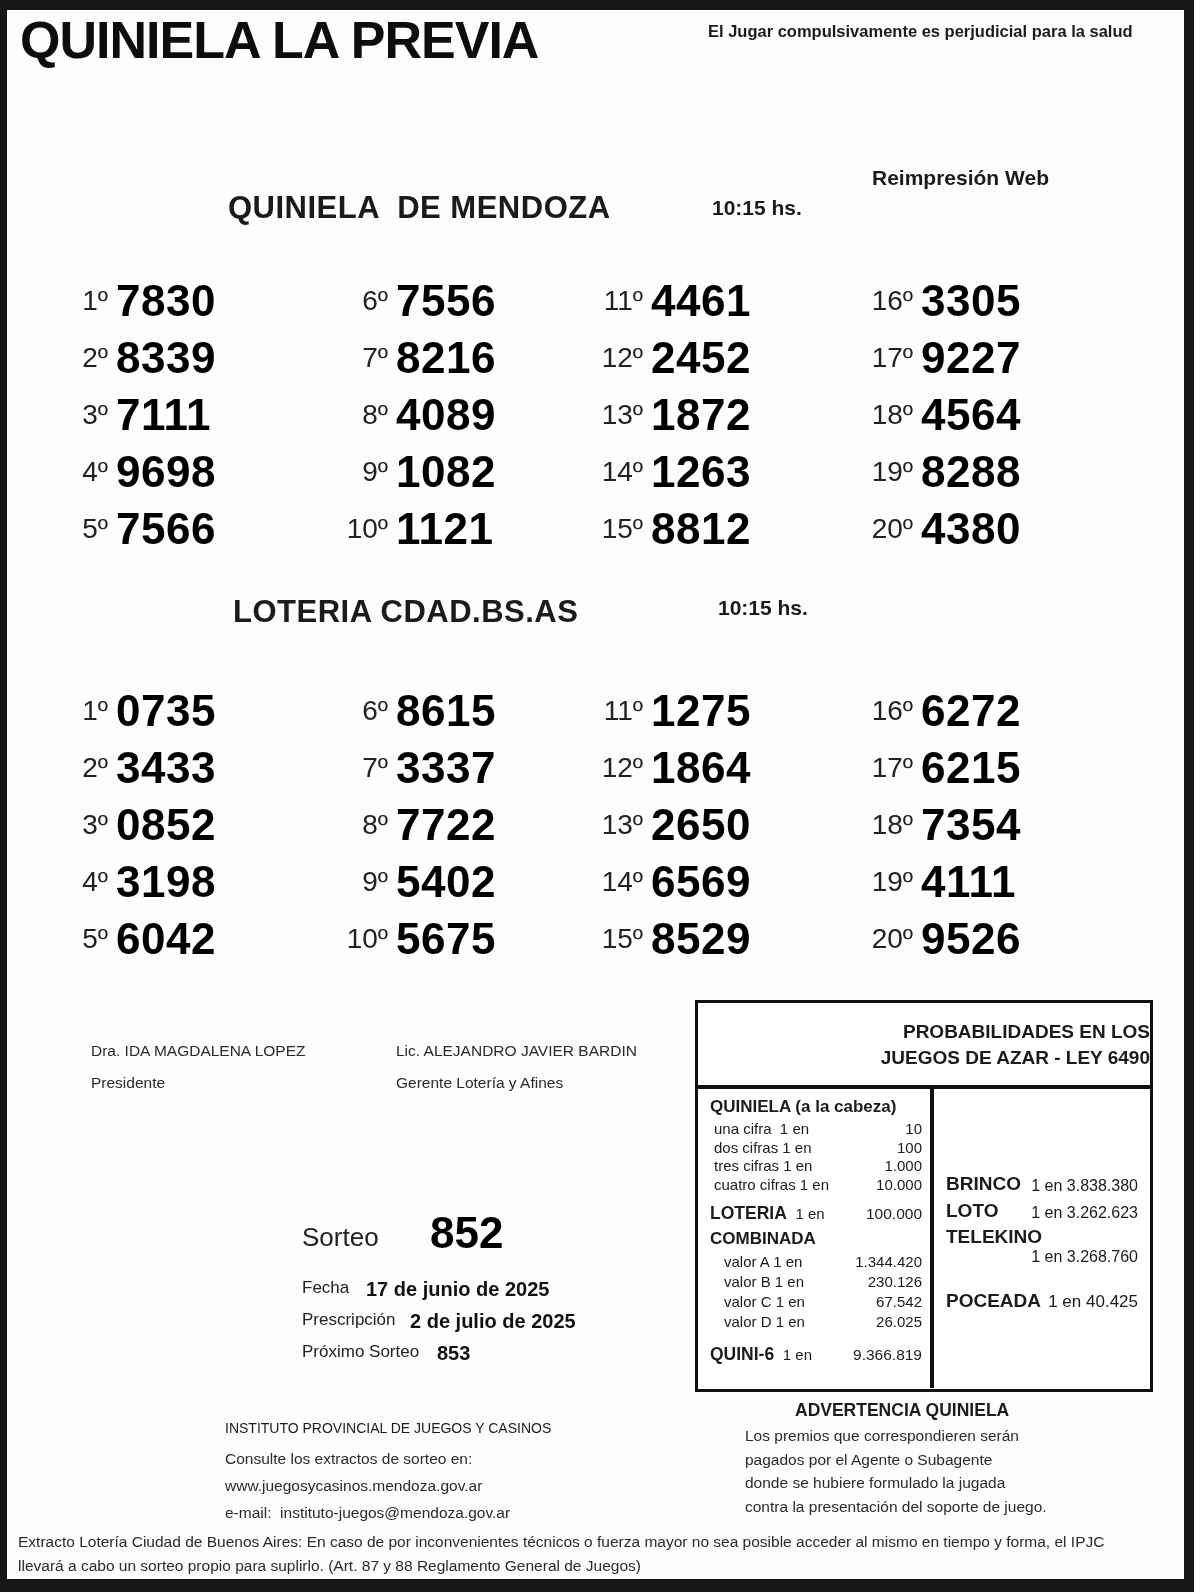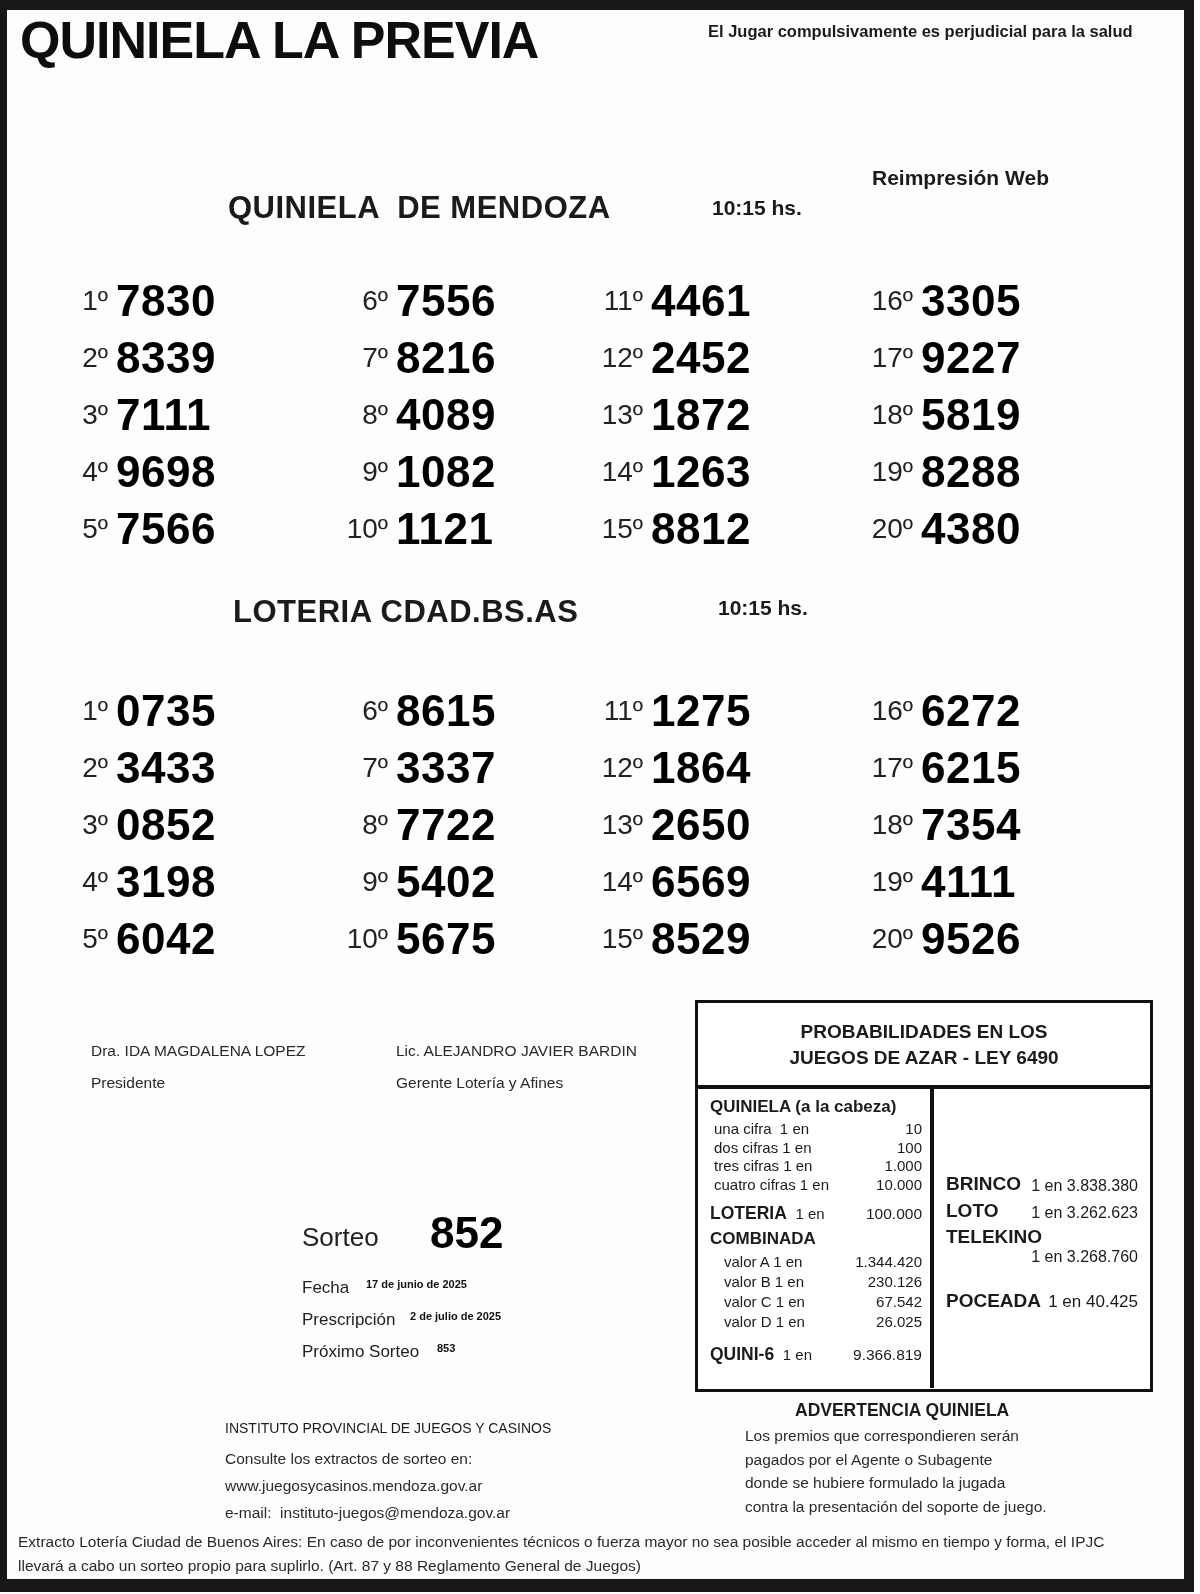--- a/index.html
+++ b/index.html
@@ -28,29 +28,29 @@
   .rcol { position:absolute; top:0; }
   .rcell { height:57px; display:flex; align-items:center; }
   .rpos { display:inline-block; width:48px; text-align:right; font-size:28px; color:#222; }
   .rnum { margin-left:8px; font-size:44px; font-weight:700; letter-spacing:.5px; color:#000; }
 
   .official-name, .official-role { font-size:15.5px; color:#2a2a2a;margin-left:16px; }
 
   .sorteo-label { font-size:26px; color:#222; }
   .sorteo-number { font-size:44px; font-weight:700; color:#000; }
   .info-label { font-size:17px; color:#222; }
-  .info-value { font-size:11px; font-weight:700; color:#111; }
+  .info-value { font-size:20px; font-weight:700; color:#111; }
 
   .prob-box {
     position:absolute; left:695px; top:1000px; width:458px; height:392px;
     box-sizing:border-box; border:3px solid #111; background:#fff;
   }
   .prob-header {
     box-sizing:border-box; height:86px; border-bottom:4px solid #111;
-    text-align:center; padding-top:16px;
+    text-align:right; padding-top:16px;
   }
   .prob-header div { font-size:19px; font-weight:700; line-height:26px; white-space:pre; }
   .prob-body { display:flex; height:299px; }
   .prob-left {
     box-sizing:border-box; width:236px; border-right:4px solid #111;
     padding:8px 8px 8px 12px;
   }
   .prob-right { flex:1; padding:0 12px; box-sizing:border-box; }
   .prob-subhead { font-size:17px; font-weight:700; margin-bottom:3px; white-space:pre; }
   .prow { display:flex; justify-content:space-between; font-size:15px; line-height:18.5px;gap:16px; }
@@ -169,21 +169,21 @@
       <div class="rcell">
         <span class="rpos">16º</span>
         <span class="rnum">3305</span>
       </div>
       <div class="rcell">
         <span class="rpos">17º</span>
         <span class="rnum">9227</span>
       </div>
       <div class="rcell">
         <span class="rpos">18º</span>
-        <span class="rnum">5819</span>
+        <span class="rnum">4564</span>
       </div>
       <div class="rcell">
         <span class="rpos">19º</span>
         <span class="rnum">8288</span>
       </div>
       <div class="rcell">
         <span class="rpos">20º</span>
         <span class="rnum">4380</span>
       </div>
     </div>

